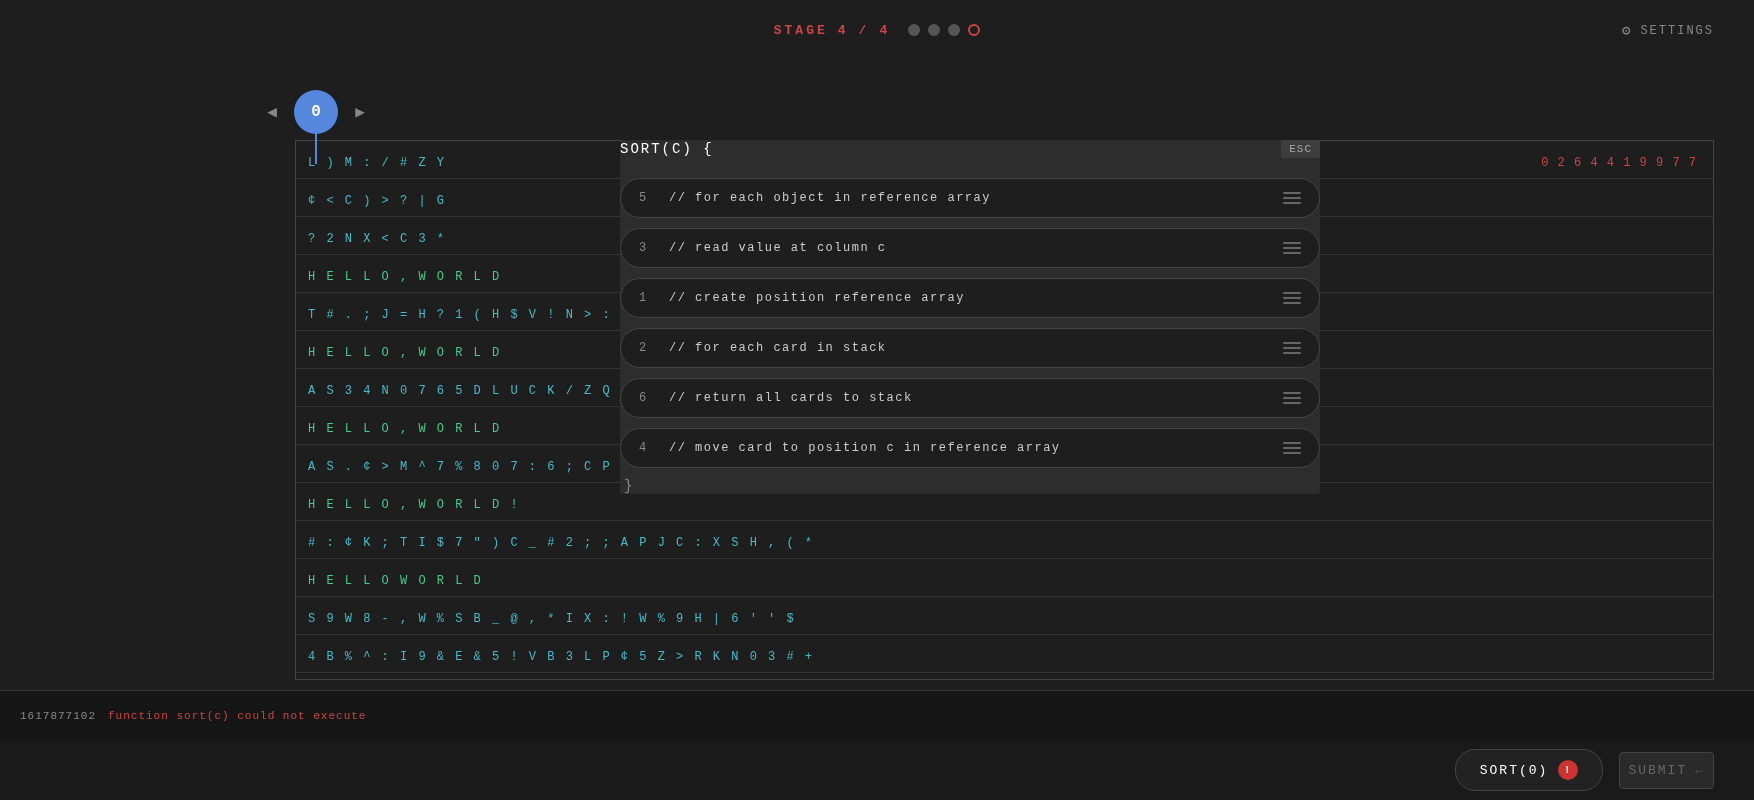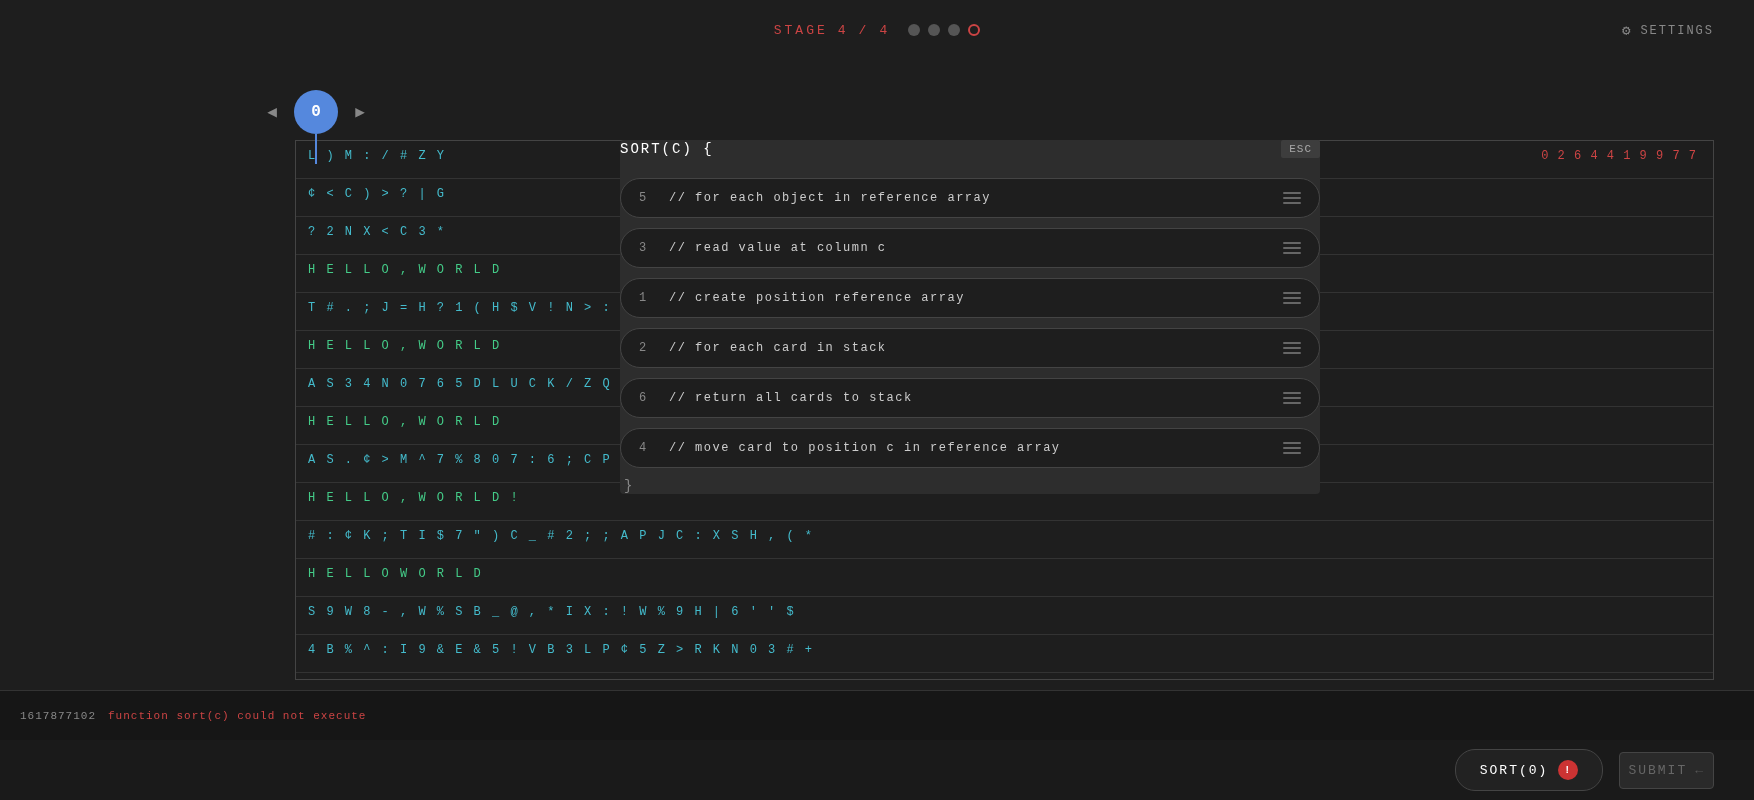--- a/index.html
+++ b/index.html
@@ -21,21 +21,21 @@
       right: 0;
       height: 60px;
       display: flex;
       align-items: center;
       justify-content: center;
     }
     .stage-label {
       color: #cc4444;
       font-size: 13px;
       letter-spacing: 3px;
-      font-weight: normal;
+      font-weight: bold;
       display: flex;
       align-items: center;
       gap: 10px;
     }
     .stage-dots {
       display: flex;
       align-items: center;
       gap: 8px;
       margin-left: 8px;
     }
@@ -126,21 +126,21 @@
       top: 80px;
       left: 295px;
       right: 40px;
       bottom: 0;
       overflow-y: auto;
       border: 1px solid #444;
       background: #1e1e1e;
     }
     .card-row {
       display: flex;
-      align-items: flex-start;
+      align-items: flex-end;
       border-bottom: 1px solid #333;
       min-height: 38px;
     }
     .card-row-content {
       flex: 1;
       padding: 8px 12px;
       font-size: 12px;
       letter-spacing: 2px;
       white-space: nowrap;
       overflow: hidden;

